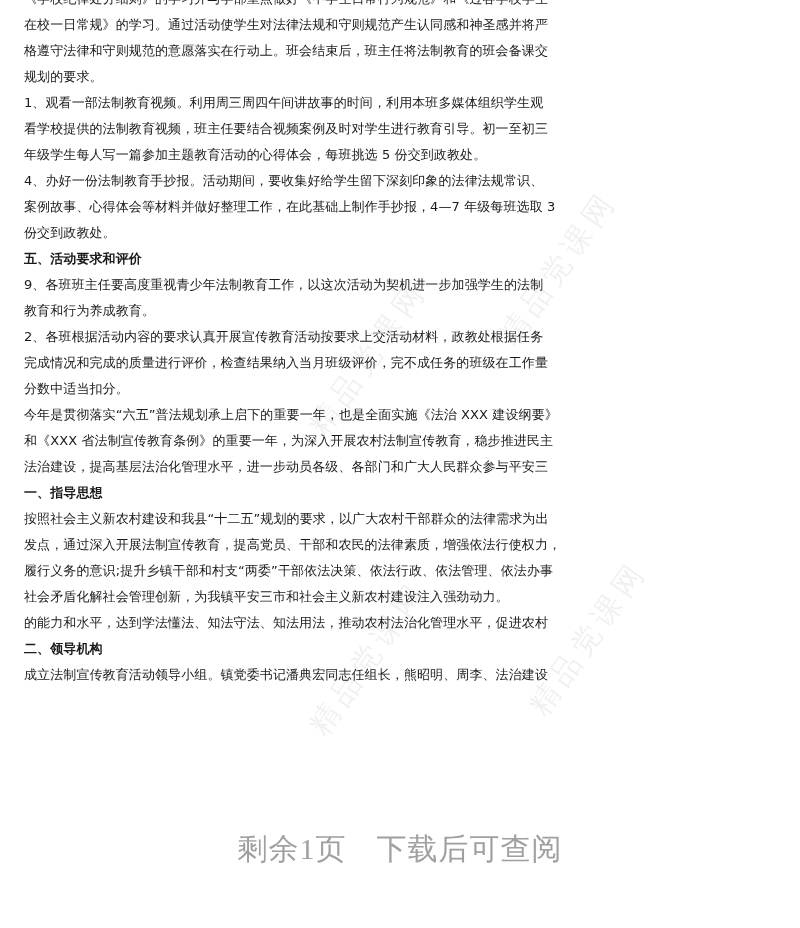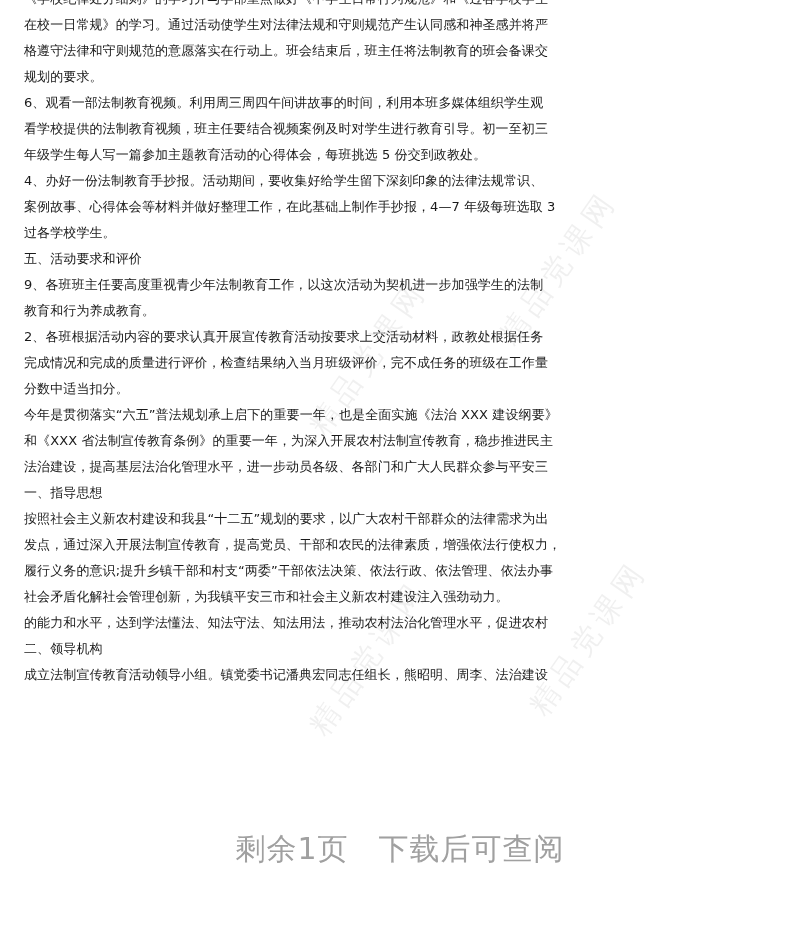--- a/index.html
+++ b/index.html
@@ -31,21 +31,21 @@
     }
     .line {
       height: 26px;
       line-height: 26px;
       font-size: 13px;
       white-space: nowrap;
       overflow: hidden;
       letter-spacing: 0.1px;
     }
     .line.heading {
-      font-weight: normal;
+      font-weight: bold;
     }
     .watermark-layer {
       position: absolute;
       left: 0; top: 0;
       width: 800px; height: 800px;
       pointer-events: none;
       overflow: hidden;
     }
     .wm {
       position: absolute;
@@ -58,46 +58,47 @@
     }
     .remaining {
       position: absolute;
       left: 0;
       width: 800px;
       top: 829px;
       text-align: center;
       font-size: 30px;
       color: #a0a0a0;
       letter-spacing: 1px;
+      font-family: Liberation Serif, serif;
     }
     .remaining .gap { display: inline-block; width: 30px; }
   </style>
 </head>
 <body>
 
 <div class="page">
 
   <div class="watermark-layer">
     <div class="wm" style="left:300px; top:420px;">精品党课网</div>
     <div class="wm" style="left:490px; top:330px;">精品党课网</div>
     <div class="wm" style="left:300px; top:720px;">精品党课网</div>
     <div class="wm" style="left:520px; top:700px;">精品党课网</div>
   </div>
 
   <div class="doc" id="doc-body">
       <div class="line">《学校纪律处分细则》的学习并与学部重点做好《中学生日常行为规范》和《过各学校学生</div>
       <div class="line">在校一日常规》的学习。通过活动使学生对法律法规和守则规范产生认同感和神圣感并将严</div>
       <div class="line">格遵守法律和守则规范的意愿落实在行动上。班会结束后，班主任将法制教育的班会备课交</div>
       <div class="line">规划的要求。</div>
-      <div class="line">6、观看一部法制教育视频。利用周三周四午间讲故事的时间，利用本班多媒体组织学生观</div>
+      <div class="line">1、观看一部法制教育视频。利用周三周四午间讲故事的时间，利用本班多媒体组织学生观</div>
       <div class="line">看学校提供的法制教育视频，班主任要结合视频案例及时对学生进行教育引导。初一至初三</div>
       <div class="line">年级学生每人写一篇参加主题教育活动的心得体会，每班挑选 5 份交到政教处。</div>
       <div class="line">4、办好一份法制教育手抄报。活动期间，要收集好给学生留下深刻印象的法律法规常识、</div>
       <div class="line">案例故事、心得体会等材料并做好整理工作，在此基础上制作手抄报，4—7 年级每班选取 3</div>
-      <div class="line">过各学校学生。</div>
+      <div class="line">份交到政教处。</div>
       <div class="line heading">五、活动要求和评价</div>
       <div class="line">9、各班班主任要高度重视青少年法制教育工作，以这次活动为契机进一步加强学生的法制</div>
       <div class="line">教育和行为养成教育。</div>
       <div class="line">2、各班根据活动内容的要求认真开展宣传教育活动按要求上交活动材料，政教处根据任务</div>
       <div class="line">完成情况和完成的质量进行评价，检查结果纳入当月班级评价，完不成任务的班级在工作量</div>
       <div class="line">分数中适当扣分。</div>
       <div class="line">今年是贯彻落实“六五”普法规划承上启下的重要一年，也是全面实施《法治 XXX 建设纲要》</div>
       <div class="line">和《XXX 省法制宣传教育条例》的重要一年，为深入开展农村法制宣传教育，稳步推进民主</div>
       <div class="line">法治建设，提高基层法治化管理水平，进一步动员各级、各部门和广大人民群众参与平安三</div>
       <div class="line heading">一、指导思想</div>

